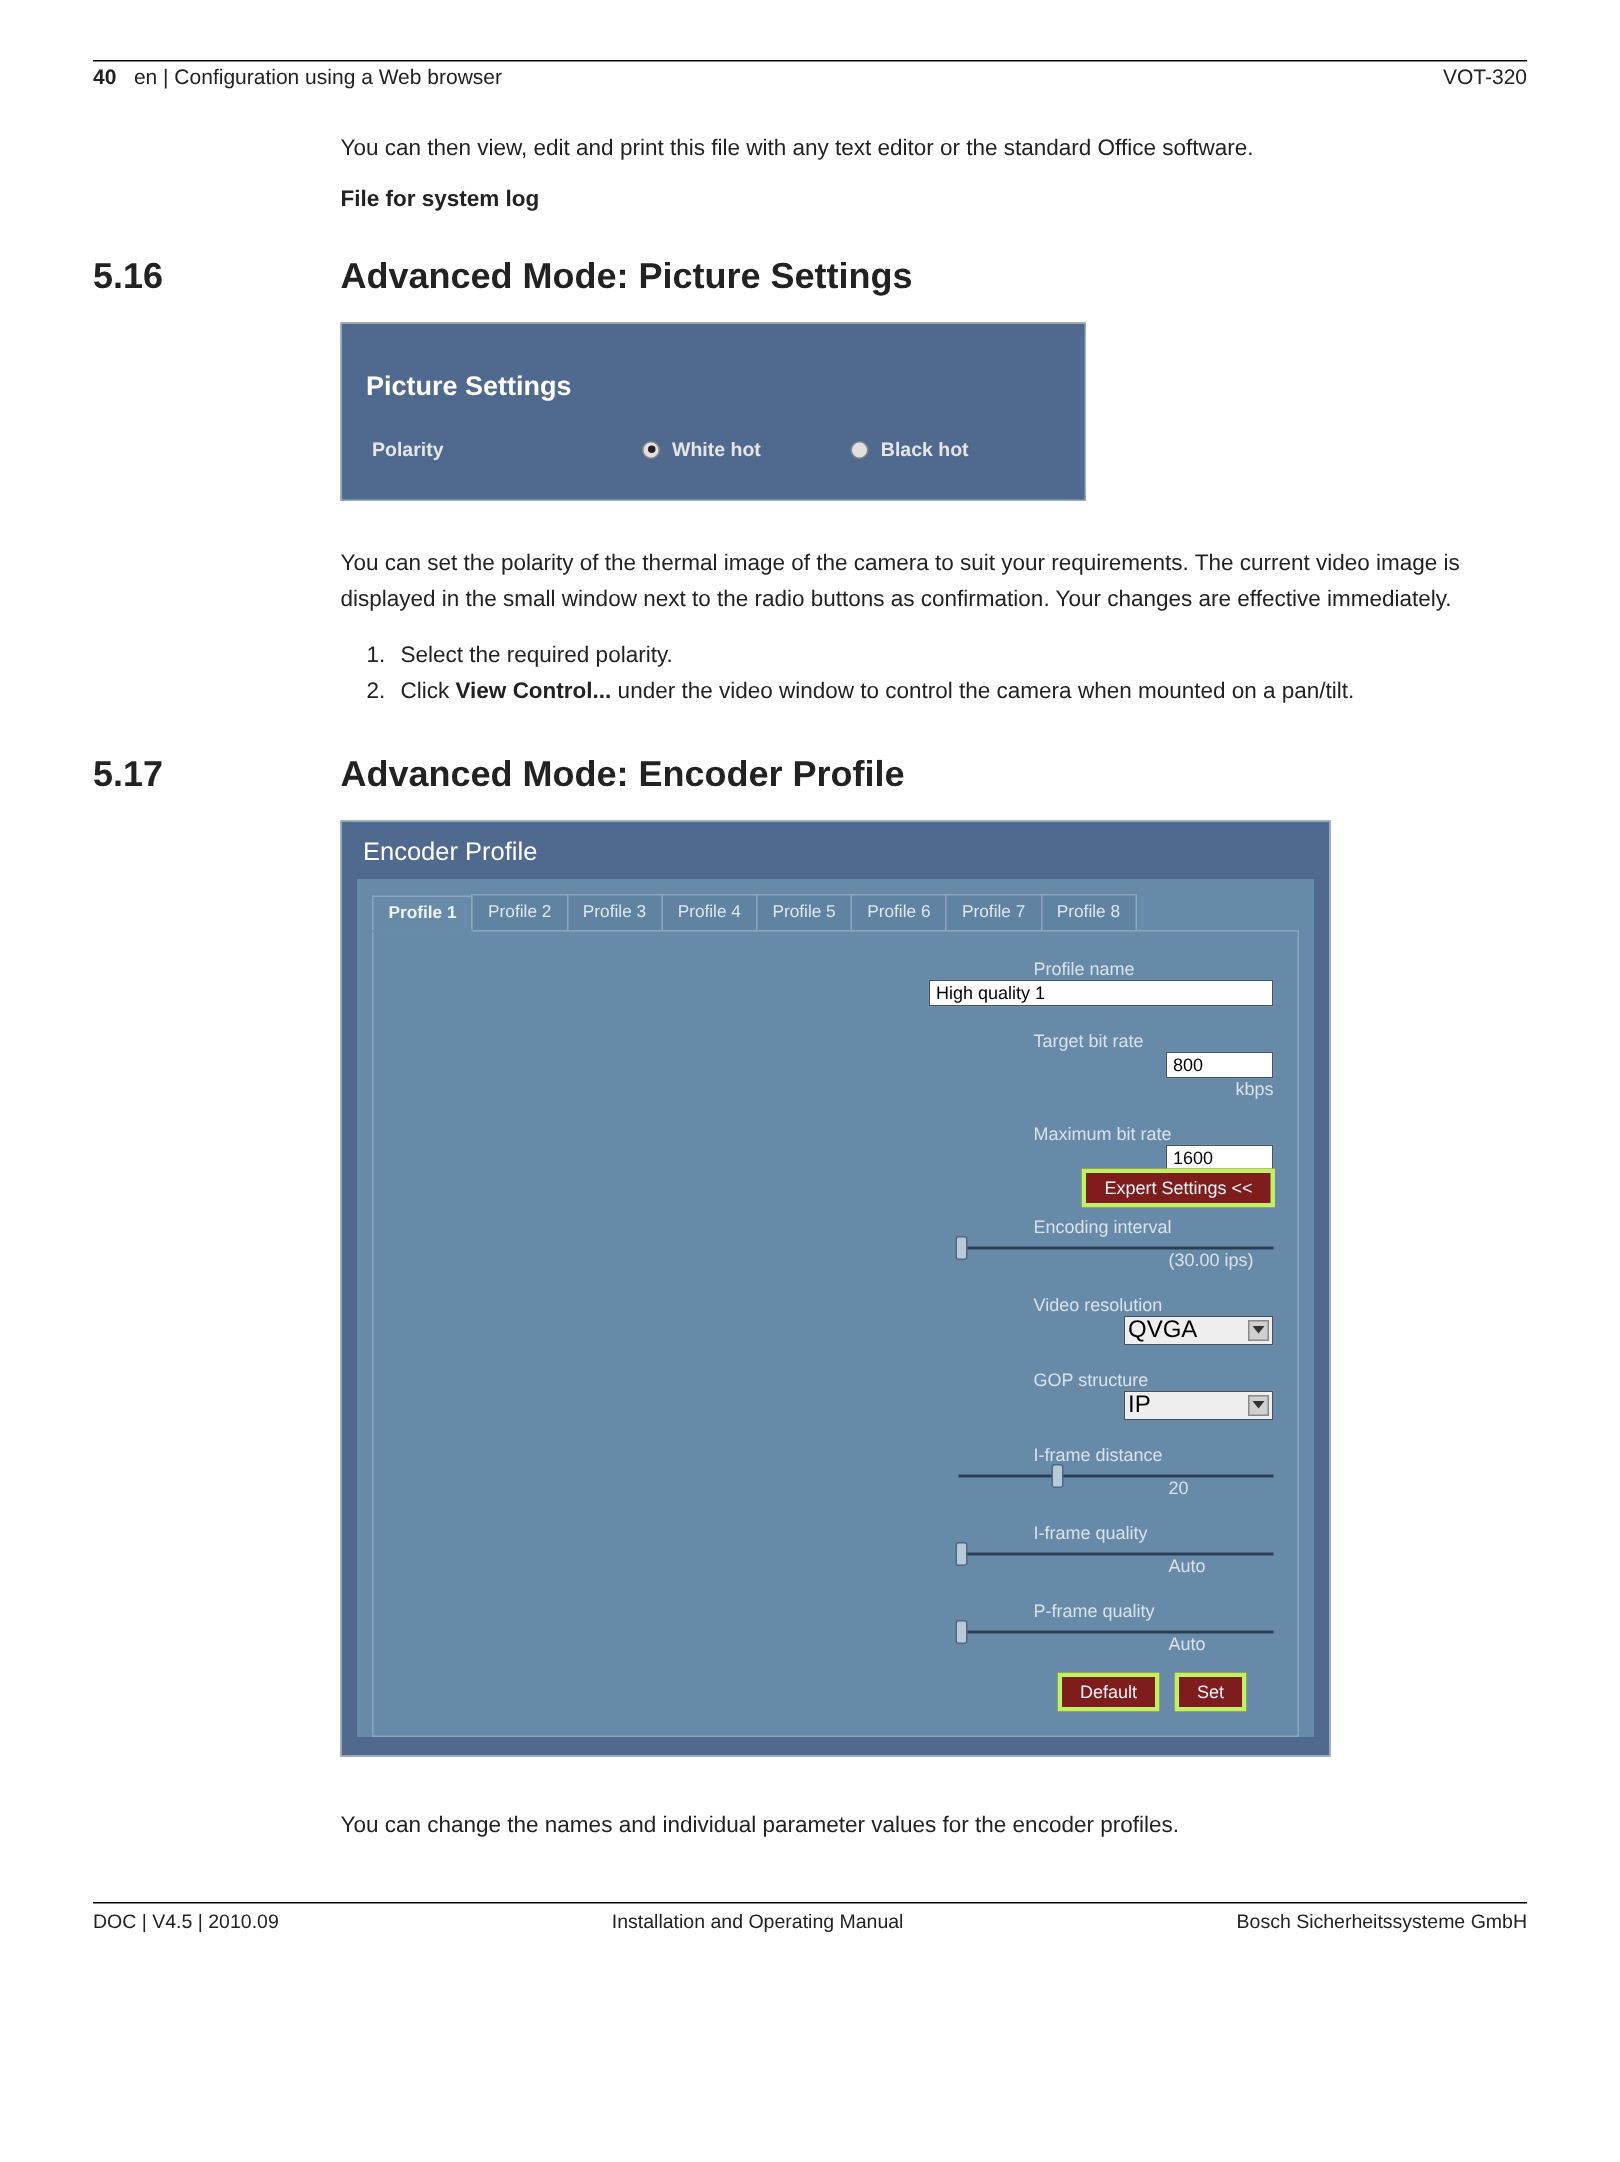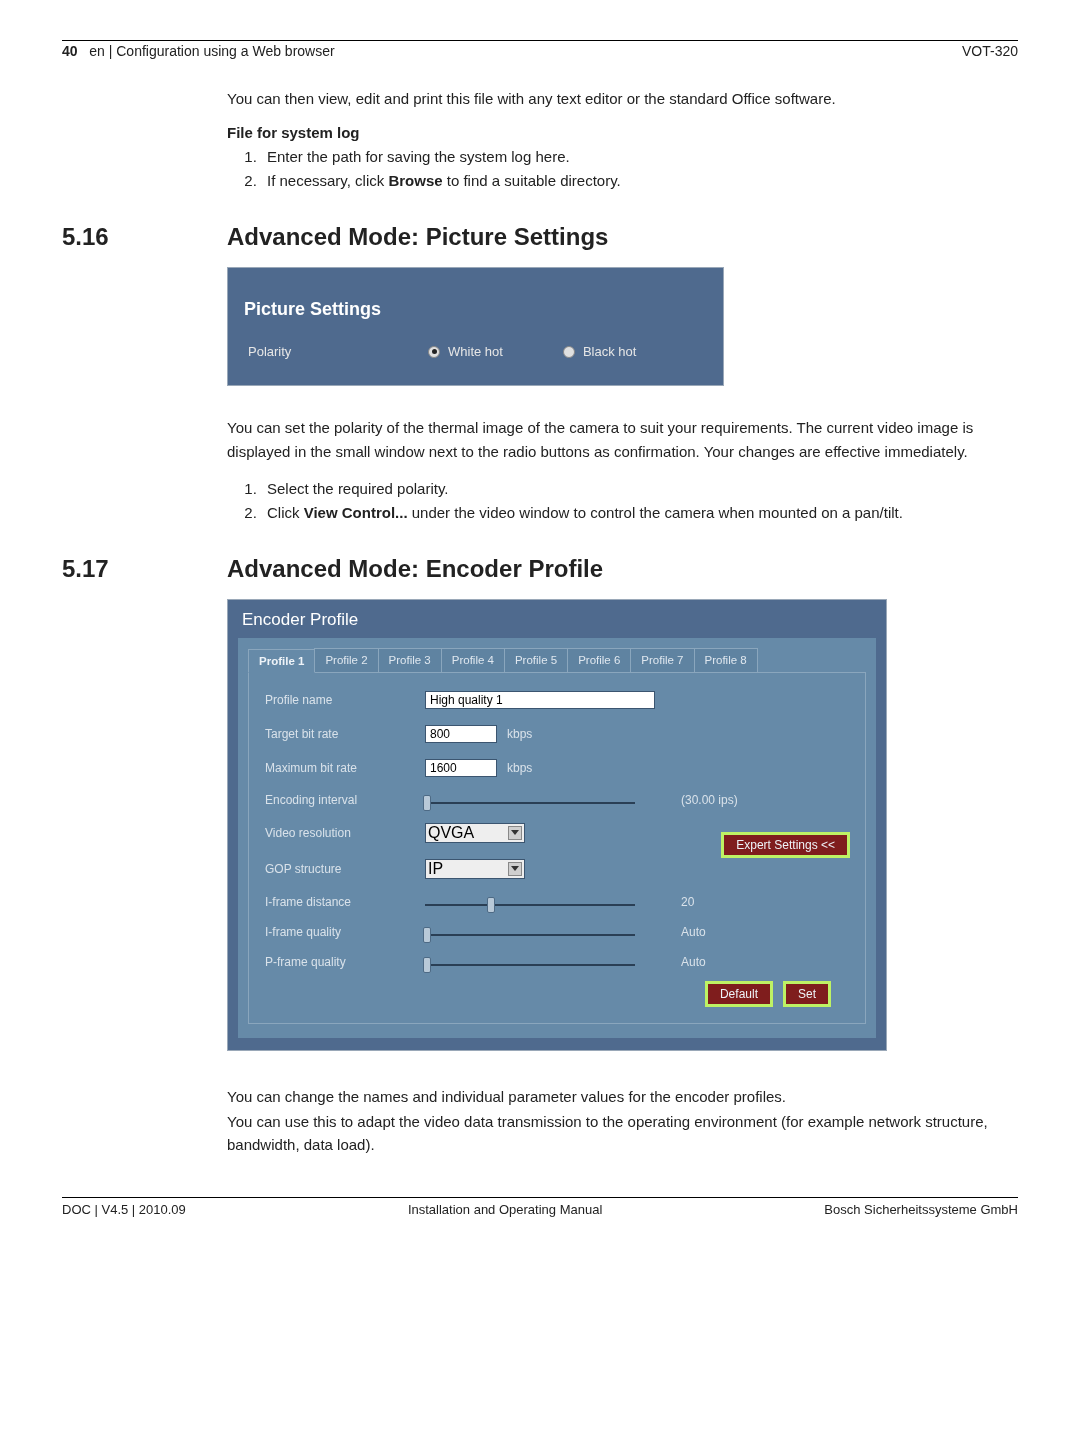--- a/index.html
+++ b/index.html
@@ -40,20 +40,21 @@
     color: #fff; font-weight: bold; font-family: Arial, sans-serif;
     font-size: 18px; padding: 31px 16px 10px;
   }
   .panel-body {
     padding: 14px 20px 26px;
     display: flex;
     gap: 60px;
     align-items: center;
     font-size: 13px;
     color: #e6e6e6;
+    font-weight: bold;
   }
   .panel-body .lbl { width: 120px; color: #e6e6e6; }
   .radio-opt { display: flex; align-items: center; gap: 8px; color: #e6e6e6; }
   .radio-circle {
     width: 12px; height: 12px; border-radius: 50%;
     background: #e0e0e0; border: 1px solid #888; display: inline-flex;
     align-items: center; justify-content: center;
   }
   .radio-circle.selected::after {
     content: ""; width: 5px; height: 5px; border-radius: 50%; background: #222;
@@ -99,24 +100,25 @@
     position: relative;
     top: 1px;
   }
   .tab-pane {
     border: 1px solid #8aa6bd;
     border-top: 1px solid #8aa6bd;
     padding: 18px 16px 14px;
   }
   .form-row {
     display: flex;
-    align-items: center;
+    align-items: flex-end;
     font-size: 12px;
     color: #d9e2ea;
     margin-bottom: 16px;
+    flex-direction: column;
   }
   .form-row .flabel { width: 160px; }
   .txt {
     background: #fff; border: 1px solid #3b5570;
     font-size: 12px; padding: 1px 4px; color: #000;
   }
   .txt.name { width: 230px; }
   .txt.num { width: 72px; }
   .unit { margin-left: 10px; color: #d9e2ea; }
   .sel {
@@ -157,24 +159,20 @@
     <b>40</b>
     &nbsp;&nbsp;<span>en | Configuration using a Web browser</span>
   </div>
   <div>VOT-320</div>
 </div>
 
 <div class="content-col">
   <p class="body-text">You can then view, edit and print this file with any text editor or the standard Office software.</p>
 
   <p class="sub-head">File for system log</p>
-  <ol class="numbered">
-    <li>Enter the path for saving the system log here.</li>
-    <li>If necessary, click <b>Browse</b> to find a suitable directory.</li>
-  </ol>
 </div>
 
 <div class="section-row">
   <div class="section-num">5.16</div>
   <div class="section-title">Advanced Mode: Picture Settings</div>
 </div>
 
 <div class="content-col">
   <div class="panel">
     <div class="panel-title">Picture Settings</div>
@@ -290,21 +288,20 @@
         </div>
       </div>
 
       <div class="expert-row">
         <span class="btn">Expert Settings &lt;&lt;</span>
       </div>
     </div>
   </div>
 
   <p class="body-text" style="margin-bottom:2px">You can change the names and individual parameter values for the encoder profiles.</p>
-  <p class="body-text">You can use this to adapt the video data transmission to the operating environment (for example network structure, bandwidth, data load).</p>
 </div>
 
 <hr class="footer-rule">
 <div class="footer">
   <span>DOC | V4.5 | 2010.09</span>
   <span>Installation and Operating Manual</span>
   <span>Bosch Sicherheitssysteme GmbH</span>
 </div>
 
 </body></html>

